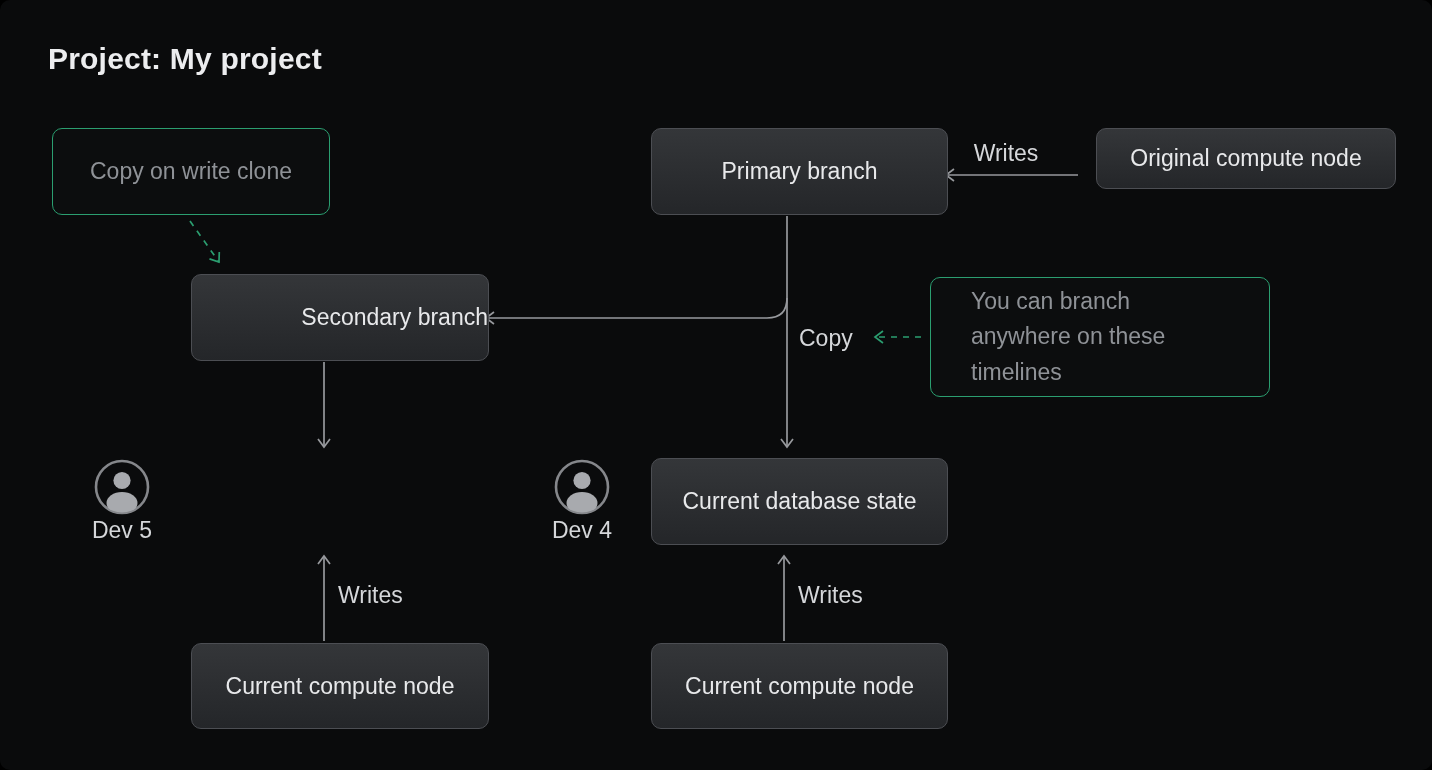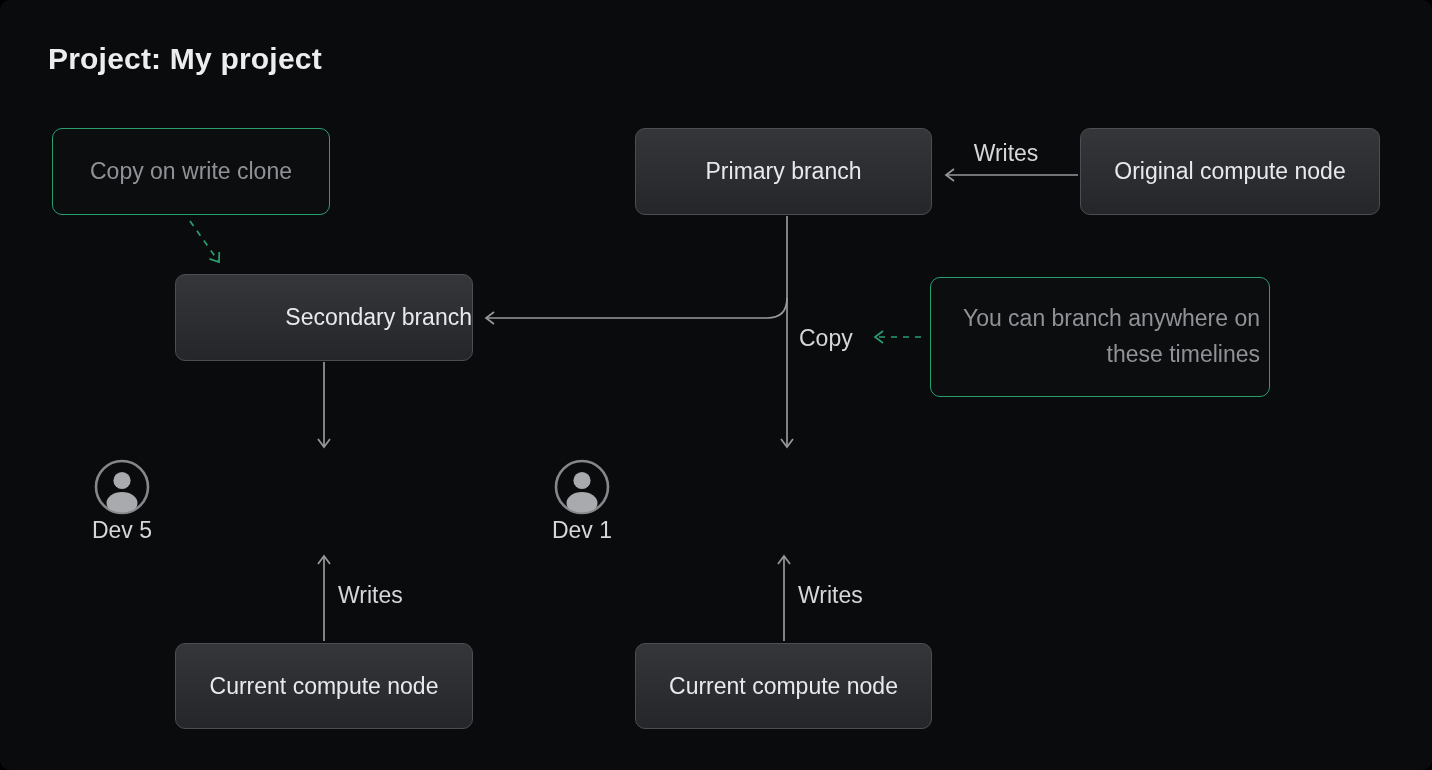--- a/index.html
+++ b/index.html
@@ -37,34 +37,35 @@
   }
   .node{
     position:absolute;z-index:1;
     display:flex;align-items:center;justify-content:center;
     background:linear-gradient(180deg,var(--node-fill-top),var(--node-fill-bottom));
     border:1px solid var(--node-border);
     border-radius:10px;
     color:var(--node-text);
     font-size:23px;
     text-align:center;
+    margin-left:16px;
   }
   .annotation{
     position:absolute;z-index:1;
     display:flex;align-items:center;justify-content:center;
     background:rgba(255,255,255,0.012);
     border:1.5px solid var(--green-accent);
     border-radius:10px;
     color:var(--muted-text);
     font-size:23px;
   }
   .annotation.note{
     justify-content:flex-start;
-    text-align:right;
-    padding:20px 9px;
+    text-align:left;
+    padding:20px 40px;
     line-height:1.55;
   }
   .lbl{
     position:absolute;z-index:1;
     color:var(--label-text);
     font-size:23px;
     white-space:nowrap;
   }
   .lbl.center{text-align:center;}
   .avatar{position:absolute;z-index:1;}
@@ -101,29 +102,32 @@
   </div>
 
   <div class="annotation note" style="left:930px;top:277px;width:340px;height:120px;">
     <span>You can branch anywhere on these timelines</span>
   </div>
 
   <div class="node" style="left:635px;top:128px;width:297px;height:87px;">
     <span>Primary branch</span>
   </div>
 
-  <div class="node" style="left:1080px;top:128px;width:300px;height:87px;">
+  <div class="node" style="left:1080px;top:128px;width:300px;height:61px;">
     <span>Original compute node</span>
   </div>
 
   <div class="node" style="left:175px;top:274px;width:298px;height:87px;justify-content:flex-end;">
     <span>Secondary branch</span>
   </div>
 
 
+  <div class="node" style="left:635px;top:458px;width:297px;height:87px;">
+    <span>Current database state</span>
+  </div>
 
   <div class="node" style="left:175px;top:643px;width:298px;height:86px;">
     <span>Current compute node</span>
   </div>
 
   <div class="node" style="left:635px;top:643px;width:297px;height:86px;">
     <span>Current compute node</span>
   </div>
 
   <div class="lbl center" style="left:958px;top:140px;width:96px;">Writes</div>
@@ -157,15 +161,15 @@
             <circle cx="28" cy="28" r="25.5"></circle>
           </clipPath>
         </defs>
       <circle cx="28" cy="28" r="26" fill="none" stroke="var(--icon-stroke)" stroke-width="2.6"></circle>
       <g clip-path="url(#clipDev2)" fill="var(--icon-fill)">
         <circle cx="28" cy="21.5" r="8.6"></circle>
         <ellipse cx="28" cy="44" rx="15.5" ry="11"></ellipse>
       </g>
     </svg>
   </div>
-  <div class="lbl center" style="left:540px;top:517px;width:84px;">Dev 1</div>
+  <div class="lbl center" style="left:540px;top:517px;width:84px;">Dev 4</div>
 
 </div>
 
 </body></html>

